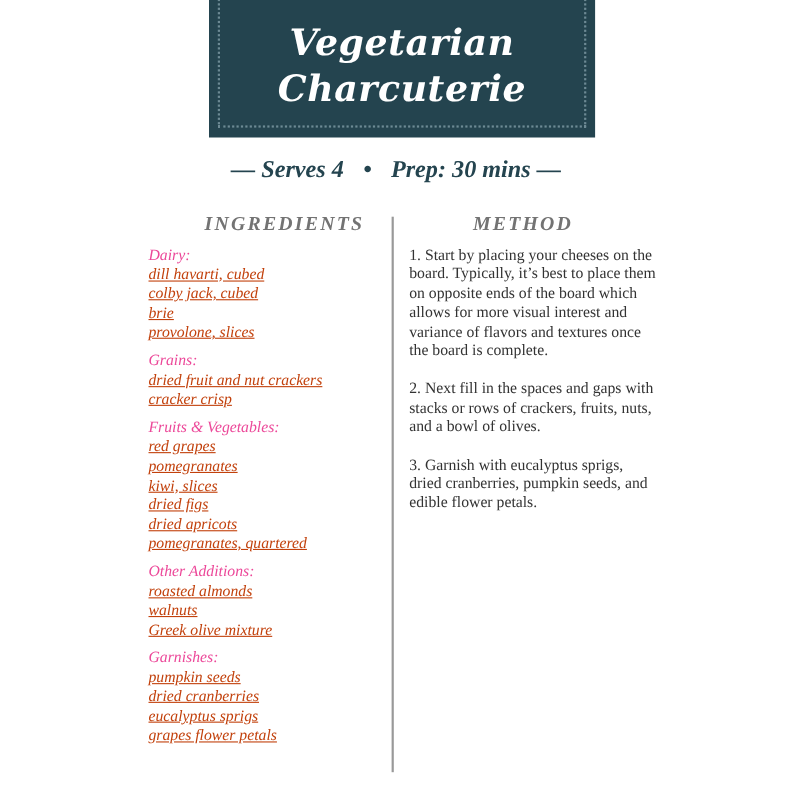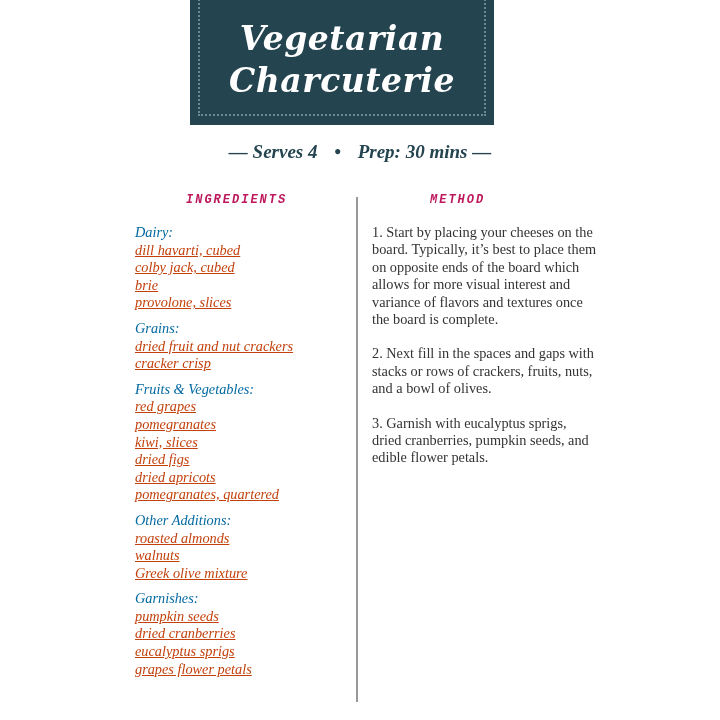--- a/index.html
+++ b/index.html
@@ -1,33 +1,33 @@
 <!DOCTYPE html>
 <html><head>
 <meta charset="utf-8">
 <style>
   html, body { margin:0; padding:0; }
   body { width:720px; height:720px; background:#ffffff; position:relative; overflow:hidden;
          font-family: "DejaVu Serif", "Liberation Serif", serif; color:#2f2f2f; }
-  .banner { position:absolute; left:190px; top:0; width:304px; height:125px; background:#24444f; }
+  .banner { position:absolute; left:190px; top:0; width:351px; height:125px; background:#24444f; }
   .banner-inner { position:absolute; left:8px; top:-4px; right:8px; bottom:9px;
                   border:2px dotted #6d8a94; border-top:none; }
   .title { position:absolute; left:0; right:0; top:18px; text-align:center; color:#ffffff;
            font-family: "DejaVu Serif", serif; font-style:italic; font-weight:bold;
            font-size:33px; line-height:42px; letter-spacing:0.5px; }
   .meta { position:absolute; left:0; right:0; top:141px; text-align:center; color:#24444f;
-          font-family: "Liberation Serif", serif; font-style:italic; font-weight:bold; font-size:19px; }
+          font-family: "Liberation Serif", serif; font-style:italic; font-weight:bold; font-size:22px; }
   .meta .dot { display:inline-block; margin:0 12px; }
-  .col-head { position:absolute; top:193px; color:#be185d; font-family:Liberation Mono, monospace;
-              font-style:italic; font-weight:bold; font-size:12px; letter-spacing:2px; }
+  .col-head { position:absolute; top:193px; color:#737373; font-family:Liberation Serif, serif;
+              font-style:italic; font-weight:bold; font-size:18px; letter-spacing:2px; }
   .divider { position:absolute; left:356px; top:197px; width:2px; height:505px; background:#999; }
   .ingredients { position:absolute; left:135px; top:224px; width:215px;
                  font-family:"Liberation Serif", serif; font-style:italic; font-size:14.3px; line-height:17.6px; }
   .group { margin-bottom:8px; }
-  .group-title { color:#0369a1; }
+  .group-title { color:#ec4899; }
   .item { color:#c2410c;text-decoration:underline; }
   .method { position:absolute; left:372px; top:224px; width:225px;
             font-family:"Liberation Serif", serif; font-size:14.3px; line-height:17.4px; color:#333; }
   .step { margin-bottom:17px; }
 </style>
 </head>
 <body>
 
 <div class="banner">
   <div class="banner-inner"></div>

